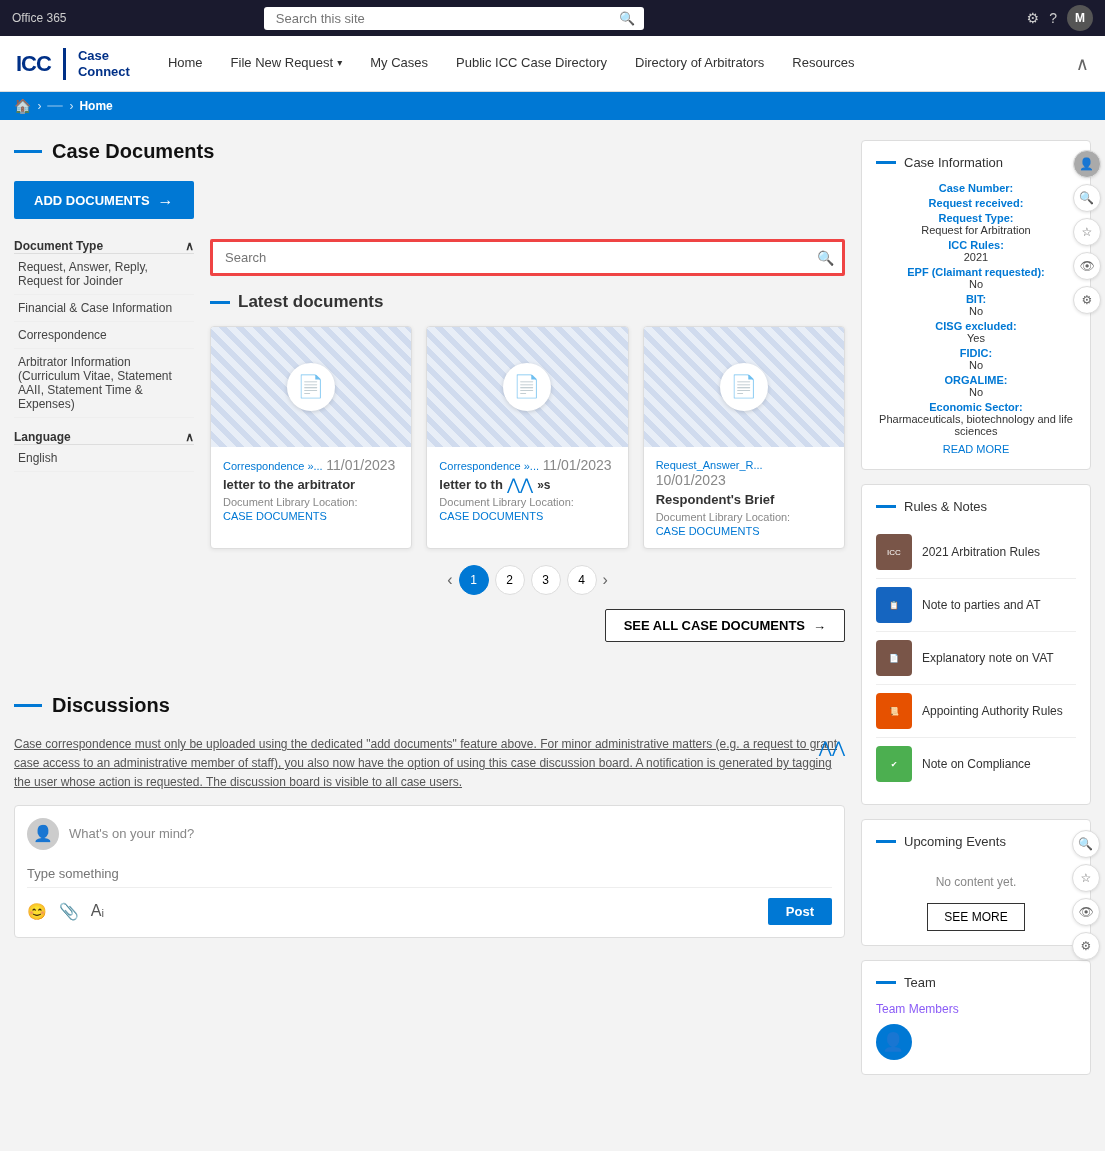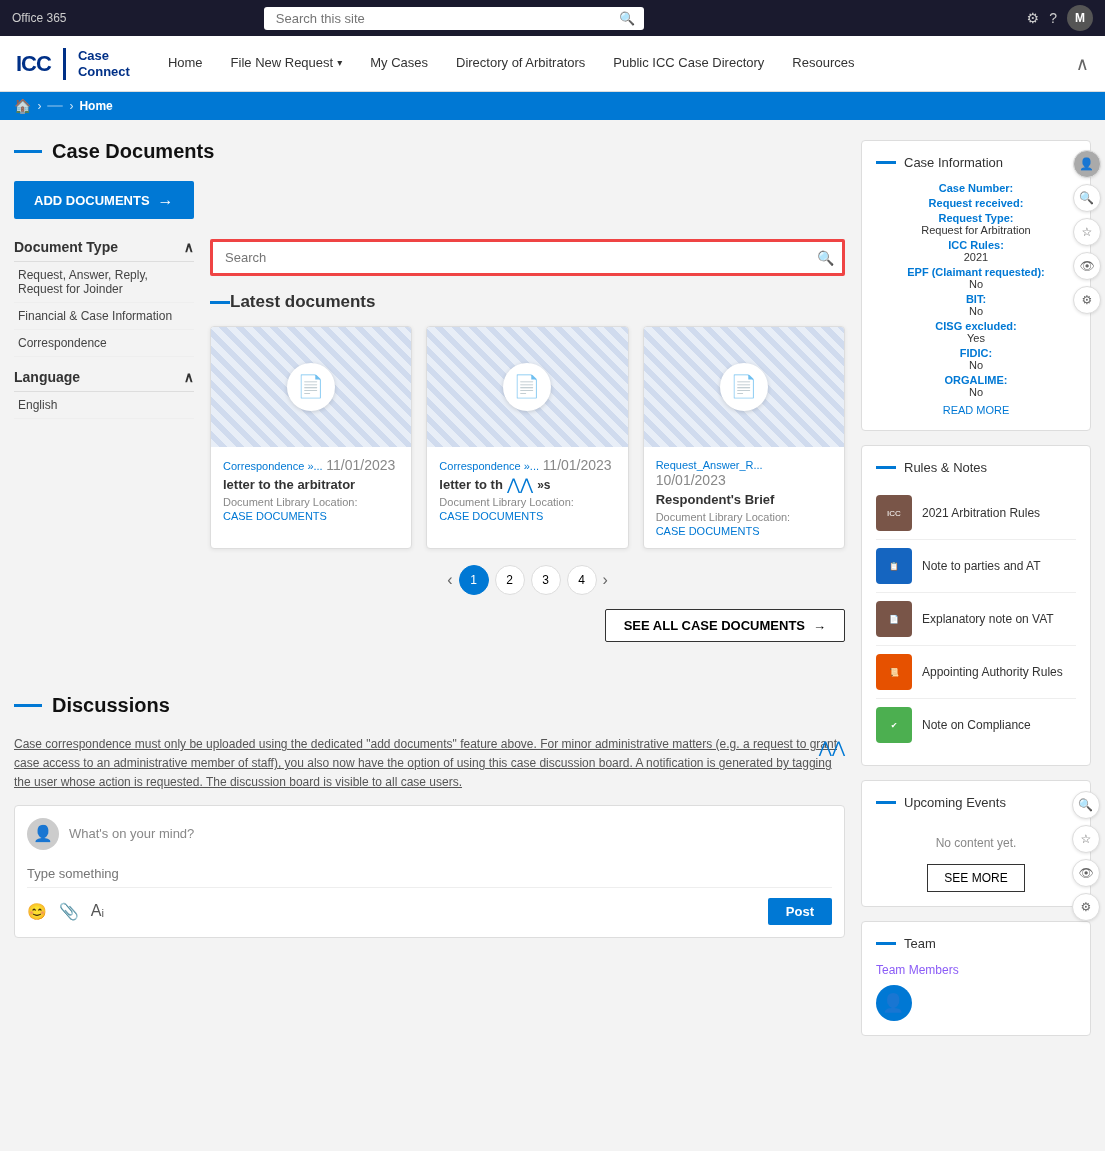--- a/index.html
+++ b/index.html
@@ -124,22 +124,21 @@
       gap: 8px;
       margin-bottom: 20px;
     }
     .add-docs-btn .arrow { font-size: 16px; }
     .filter-group { margin-bottom: 12px; }
     .filter-header {
       display: flex;
       justify-content: space-between;
       align-items: center;
       font-weight: 700;
-      font-size: 14px;
-      padding-bottom: 6px;
+      font-size: 12px;
       border-bottom: 1px solid #ddd;
       cursor: pointer;
     }
     .filter-item {
       padding: 6px 0 6px 4px;
       font-size: 12px;
       border-bottom: 1px solid #eee;
       color: #444;
       cursor: pointer;
     }
@@ -157,21 +156,21 @@
       border: 3px solid #ef4444;
       border-radius: 2px;
       font-size: 13px;
     }
     .docs-search-bar .s-icon {
       position: absolute; right: 10px; top: 50%; transform: translateY(-50%);
       color: #666; font-size: 14px;
     }
 
     .latest-docs-heading {
-      display: flex; align-items: center; gap: 0; margin-bottom: 14px;
+      display: flex; align-items: center; gap: 8px; margin-bottom: 14px;
     }
     .latest-docs-heading .blue-line { width: 20px; height: 3px; background: #0078d4; }
     .latest-docs-heading h3 { font-size: 17px; font-weight: 700; }
 
     
     .doc-cards { display: flex; gap: 14px; margin-bottom: 16px; }
     .doc-card {
       flex: 1;
       background: #fff;
       border: 1px solid #ddd;
@@ -360,22 +359,22 @@
     <div class="logo-sep"></div>
     <div class="logo-text">
       <div>Case</div>
       <div>Connect</div>
     </div>
   </div>
   <div class="nav-links">
     <a class="nav-link">Home</a>
     <a class="nav-link">File New Request <span class="chevron">▾</span></a>
     <a class="nav-link">My Cases</a>
+    <a class="nav-link">Public ICC Case Directory</a>
     <a class="nav-link">Directory of Arbitrators</a>
-    <a class="nav-link">Public ICC Case Directory</a>
     <a class="nav-link">Resources</a>
   </div>
   <span class="nav-expand">∧</span>
 </div>
 
 <div class="breadcrumb-bar">
   <span class="home-icon">🏠</span>
   <span class="breadcrumb-sep">›</span>
   <span class="breadcrumb-pill"></span>
   <span class="breadcrumb-sep">›</span>
@@ -400,20 +399,21 @@
 
       <div class="filter-panel">
         <div class="filter-group">
           <div class="filter-header">
             <span>Document Type</span>
             <span>∧</span>
           </div>
           <div class="filter-item">Request, Answer, Reply, Request for Joinder</div>
           <div class="filter-item">Financial &amp; Case Information</div>
           <div class="filter-item">Correspondence</div>
+          <div class="filter-item">Arbitrator Information (Curriculum Vitae, Statement AAII, Statement Time &amp; Expenses)</div>
         </div>
         <div class="filter-group">
           <div class="filter-header">
             <span>Language</span>
             <span>∧</span>
           </div>
           <div class="filter-item">English</div>
         </div>
       </div>
 
@@ -566,20 +566,24 @@
         <span class="case-info-value">Yes</span>
       </div>
       <div class="case-info-row">
         <span class="case-info-label">FIDIC:</span>
         <span class="case-info-value">No</span>
       </div>
       <div class="case-info-row">
         <span class="case-info-label">ORGALIME:</span>
         <span class="case-info-value">No</span>
       </div>
+      <div class="case-info-row">
+        <span class="case-info-label">Economic Sector:</span>
+        <span class="case-info-value">Pharmaceuticals, biotechnology and life sciences</span>
+      </div>
       <a class="read-more">READ MORE</a>
     </div>
 
     <div class="sidebar-card">
       <div class="sidebar-heading">
         <div class="blue-line"></div>
         <h3>Rules &amp; Notes</h3>
       </div>
       <div class="rule-item">
         <div class="rule-thumb brown">

